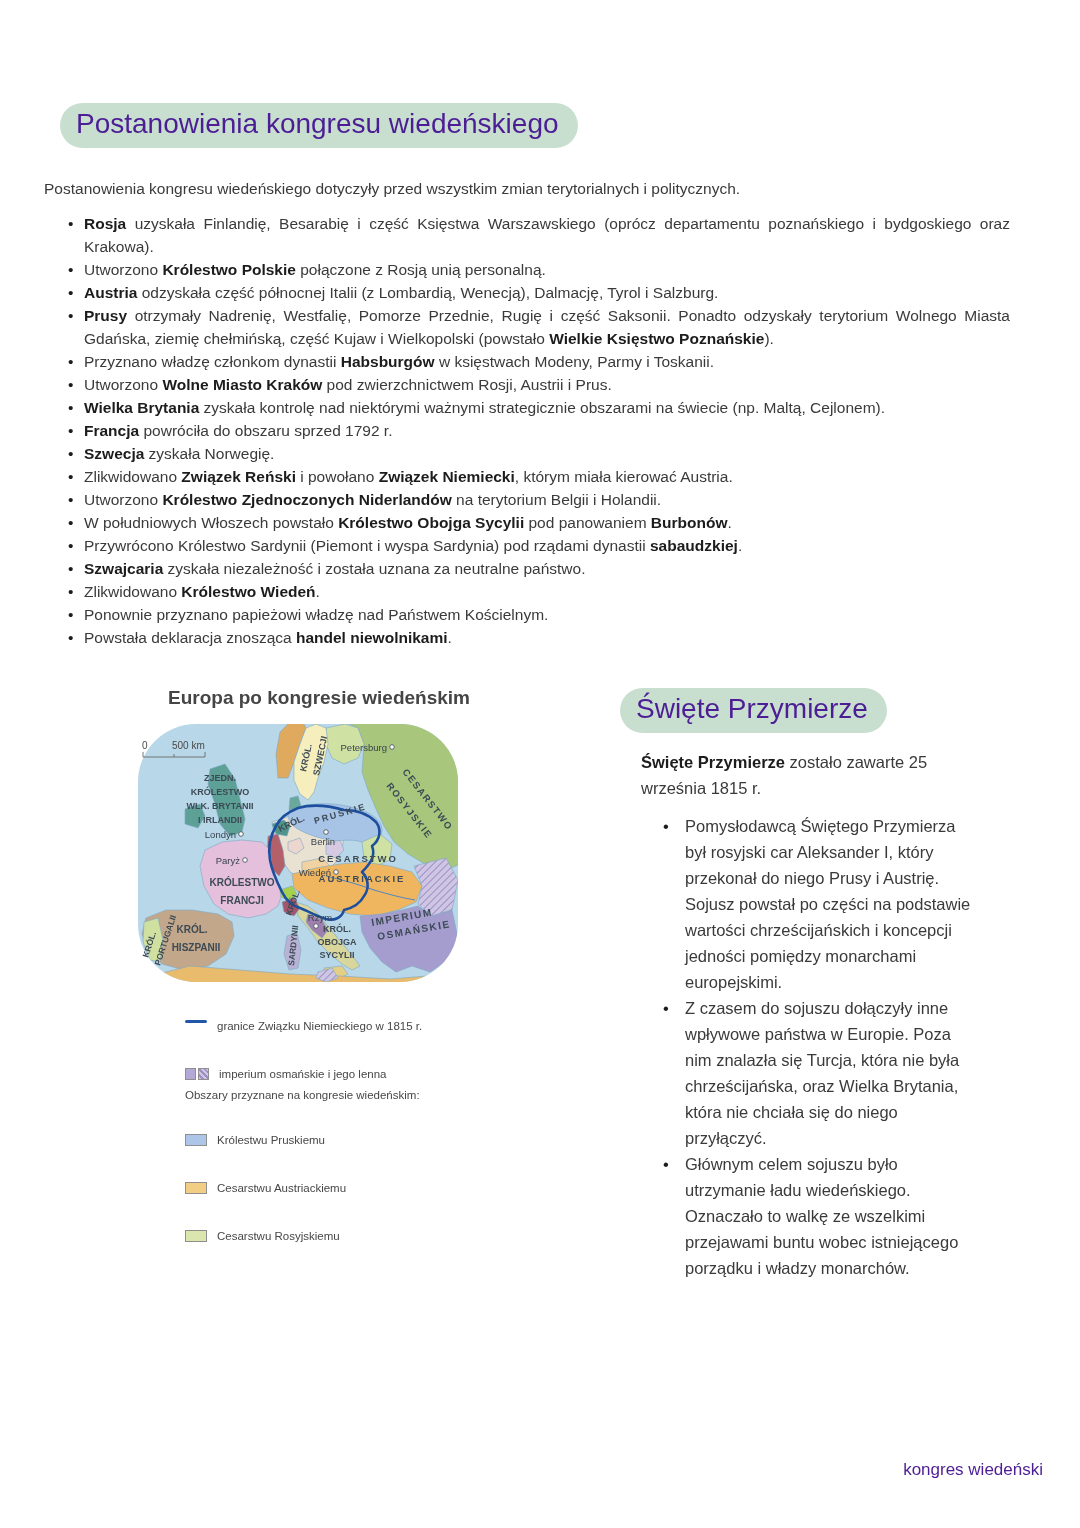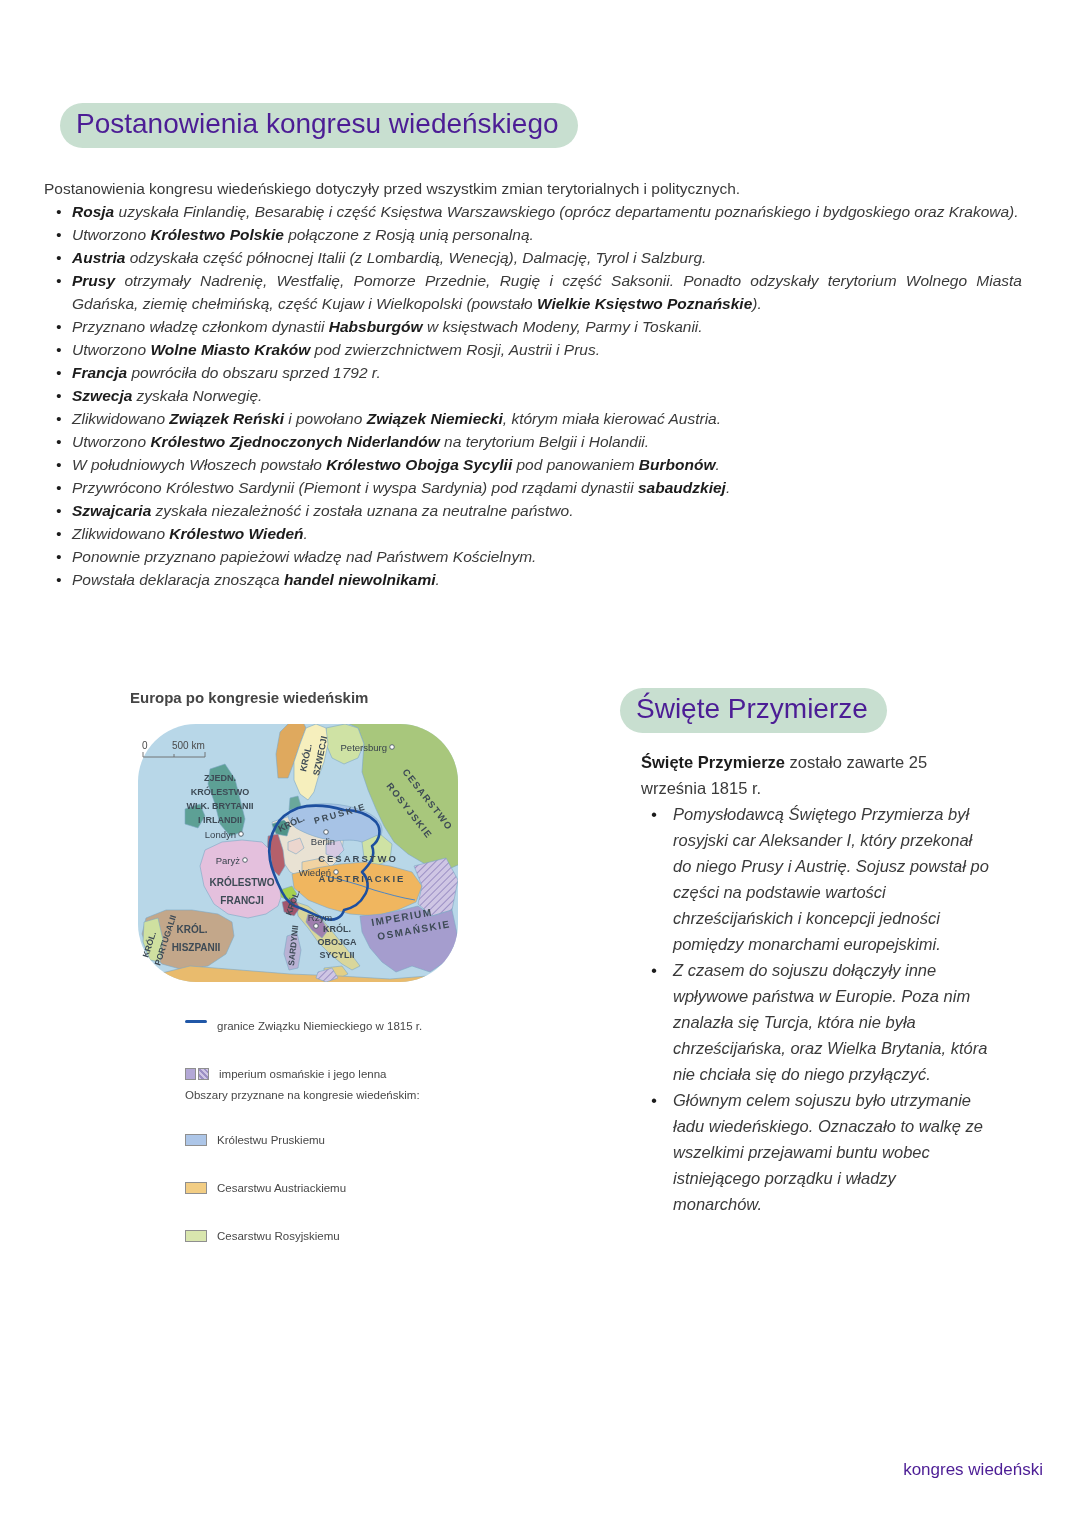--- a/index.html
+++ b/index.html
@@ -12,26 +12,26 @@
   b{color:#1c1c1c;font-weight:bold;}
   
   .pill{
     display:inline-block;background:var(--highlight);border-radius:24px;
     padding:5px 19px 8px 16px;font-size:28px;line-height:32px;color:#4c1d95;font-weight:400;
   }
   .title-wrap{position:absolute;left:60px;top:103px;}
   
   .content{position:absolute;left:44px;top:177px;width:978px;font-size:15.5px;line-height:23px;text-align:justify;}
   .content p{margin:0;}
-  ul.seg-list{margin:0;padding:0;list-style:none;font-style:italic;}
+  ul.seg-list{margin:12px;padding:0;list-style:none;}
   .content ul.seg-list li{position:relative;padding-left:28px;}
   .content ul.seg-list li::before{content:"•";position:absolute;left:12px;color:#1c1c1c;}
   
   .map-block{position:absolute;left:130px;top:688px;width:340px;}
-  .map-title{font-size:15px;font-weight:bold;color:#454545;text-align:left;margin:0 0 6px 0;line-height:20px;}
+  .map-title{font-size:19px;font-weight:bold;color:#454545;text-align:right;margin:0 0 6px 0;line-height:20px;}
   .map-svg{display:block;}
   .legend{margin-top:6px;padding-left:55px;font-size:11.5px;color:#474747;}
   .legend-row{display:flex;align-items:flex-start;height:18px;margin-top:30px;}
   .legend-heading{height:18px;line-height:18px;}
   .swatch{display:inline-block;width:22px;height:12px;border:1px solid #8f8f8f;margin-right:10px;flex:0 0 auto;}
   .swatch.small{width:11px;margin-right:2px;}
   .swatch.small2{width:11px;margin-right:10px;}
   .hatched{background:repeating-linear-gradient(45deg,#cfc6e4,#cfc6e4 2px,#9b8fc4 2px,#9b8fc4 4px);}
   .line-swatch{display:inline-block;width:22px;height:3px;background:#2057a7;border-radius:2px;margin-right:10px;flex:0 0 auto;}
   
@@ -58,20 +58,21 @@
 
   <div class="content">
     <p>Postanowienia kongresu wiedeńskiego dotyczyły przed wszystkim zmian terytorialnych i politycznych.</p>
     <ul class="seg-list">
         <li><b>Rosja</b><span> uzyskała Finlandię, Besarabię i część Księstwa Warszawskiego (oprócz departamentu poznańskiego i bydgoskiego oraz Krakowa).</span></li>
         <li><span>Utworzono </span><b>Królestwo Polskie</b><span> połączone z Rosją unią personalną.</span></li>
         <li><b>Austria</b><span> odzyskała część północnej Italii (z Lombardią, Wenecją), Dalmację, Tyrol i Salzburg.</span></li>
         <li><b>Prusy</b><span> otrzymały Nadrenię, Westfalię, Pomorze Przednie, Rugię i część Saksonii. Ponadto odzyskały terytorium Wolnego Miasta Gdańska, ziemię chełmińską, część Kujaw i Wielkopolski (powstało </span><b>Wielkie Księstwo Poznańskie</b><span>).</span></li>
         <li><span>Przyznano władzę członkom dynastii </span><b>Habsburgów</b><span> w księstwach Modeny, Parmy i Toskanii.</span></li>
         <li><span>Utworzono </span><b>Wolne Miasto Kraków</b><span> pod zwierzchnictwem Rosji, Austrii i Prus.</span></li>
+        <li><b>Wielka Brytania</b><span> zyskała kontrolę nad niektórymi ważnymi strategicznie obszarami na świecie (np. Maltą, Cejlonem).</span></li>
         <li><b>Francja</b><span> powróciła do obszaru sprzed 1792 r.</span></li>
         <li><b>Szwecja</b><span> zyskała Norwegię.</span></li>
         <li><span>Zlikwidowano </span><b>Związek Reński</b><span> i powołano </span><b>Związek Niemiecki</b><span>, którym miała kierować Austria.</span></li>
         <li><span>Utworzono </span><b>Królestwo Zjednoczonych Niderlandów</b><span> na terytorium Belgii i Holandii.</span></li>
         <li><span>W południowych Włoszech powstało </span><b>Królestwo Obojga Sycylii</b><span> pod panowaniem </span><b>Burbonów</b><span>.</span></li>
         <li><span>Przywrócono Królestwo Sardynii (Piemont i wyspa Sardynia) pod rządami dynastii </span><b>sabaudzkiej</b><span>.</span></li>
         <li><b>Szwajcaria</b><span> zyskała niezależność i została uznana za neutralne państwo.</span></li>
         <li><span>Zlikwidowano </span><b>Królestwo Wiedeń</b><span>.</span></li>
         <li><span>Ponownie przyznano papieżowi władzę nad Państwem Kościelnym.</span></li>
         <li><span>Powstała deklaracja znosząca </span><b>handel niewolnikami</b><span>.</span></li>

